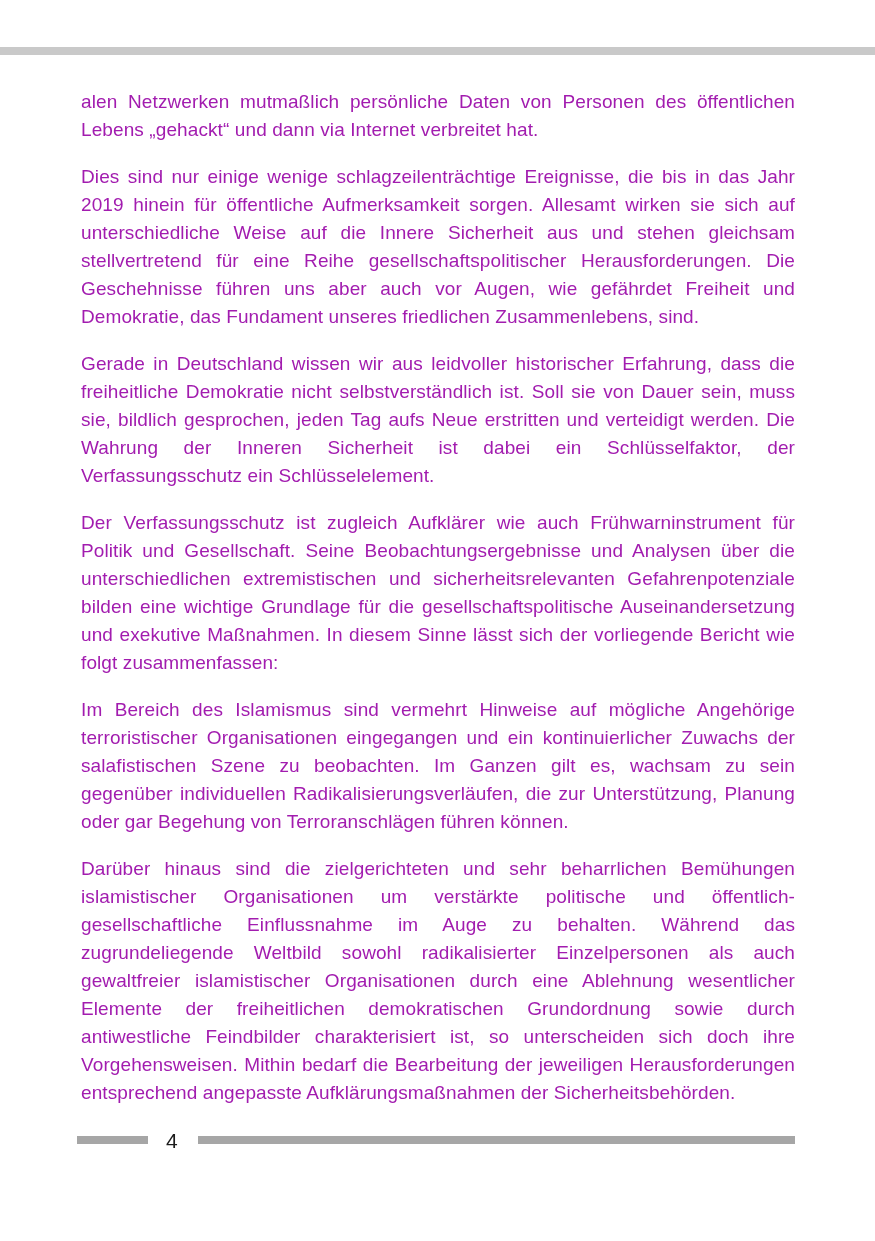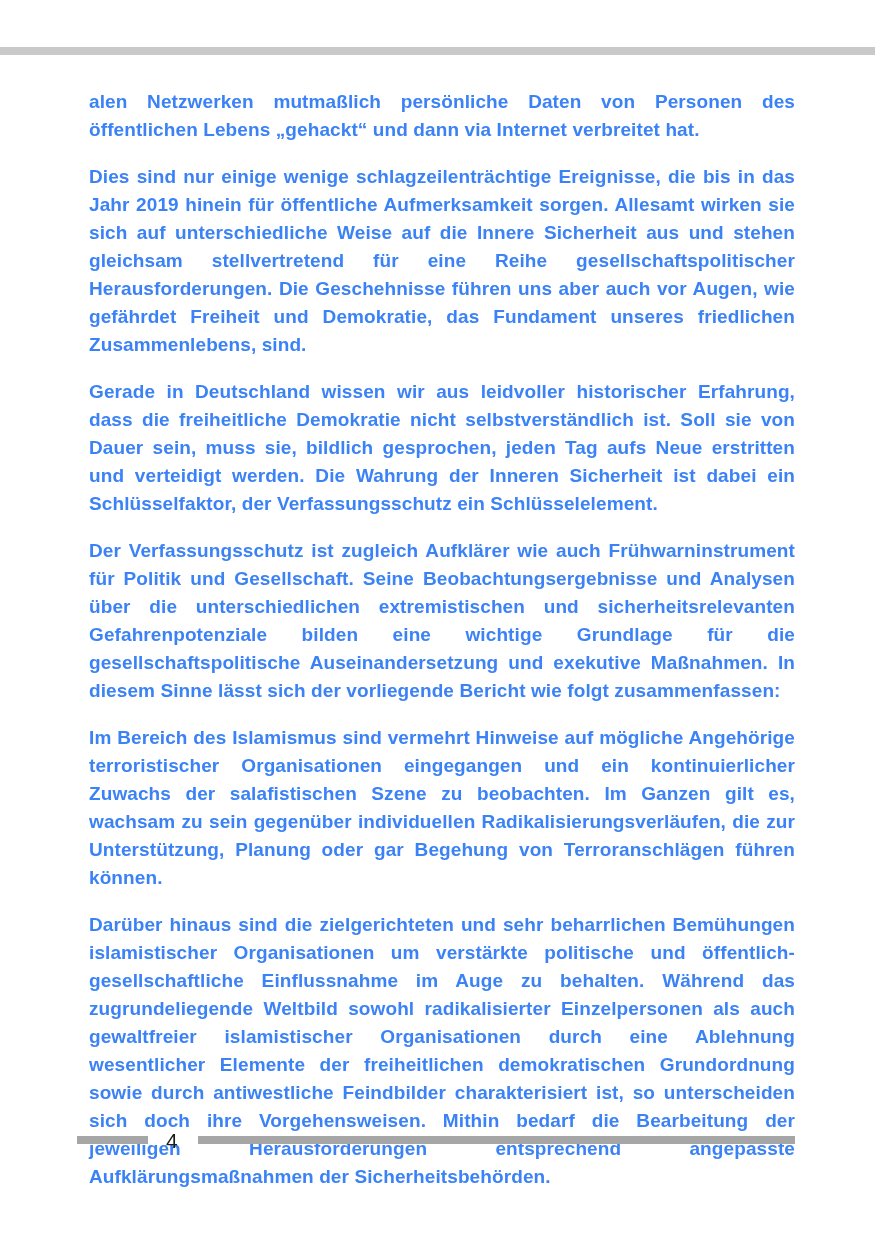--- a/index.html
+++ b/index.html
@@ -24,27 +24,26 @@
   }
   .content {
     position: absolute;
     left: 77px;
     top: 88px;
     width: 718px;
   }
   .content p {
     font-size: 19px;
     line-height: 28px;
-    color: #3b82f6;
+    color: #a21caf;
     text-align: justify;
-    margin: 0 0 19px 12px;
+    margin: 0 0 19px 4px;
     hyphens: auto;
     -webkit-hyphens: auto;
     letter-spacing: 0.1px;
-    font-weight: bold;
   }
   .footer {
     position: absolute;
     left: 77px;
     top: 1124px;
     width: 718px;
     height: 32px;
     display: flex;
     align-items: center;
   }

